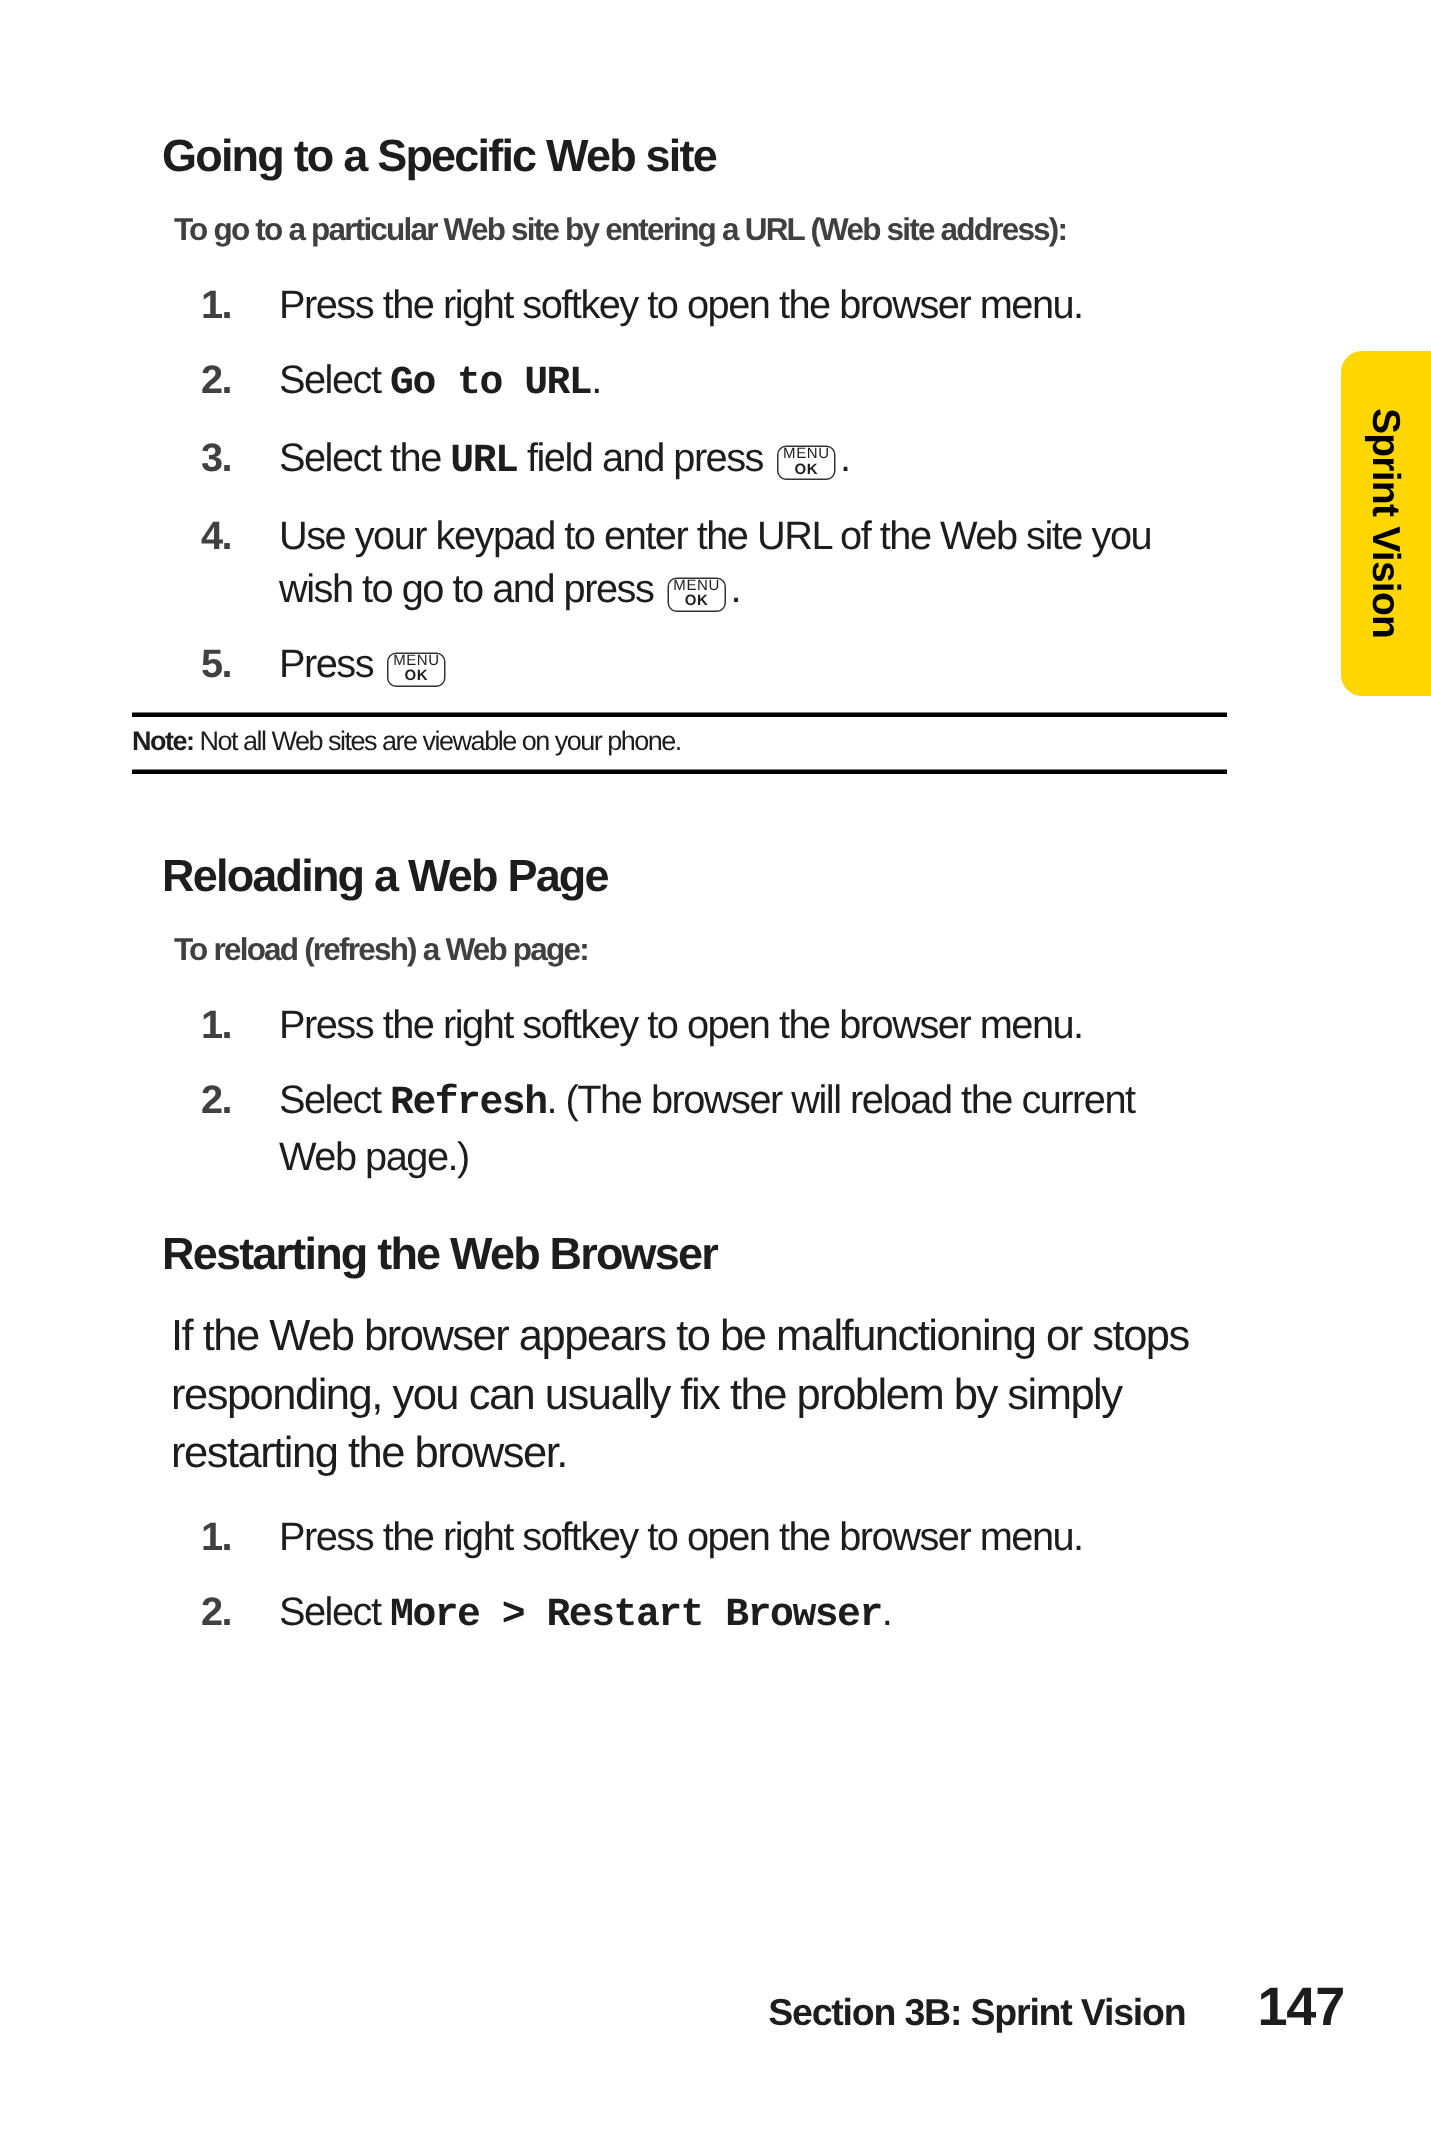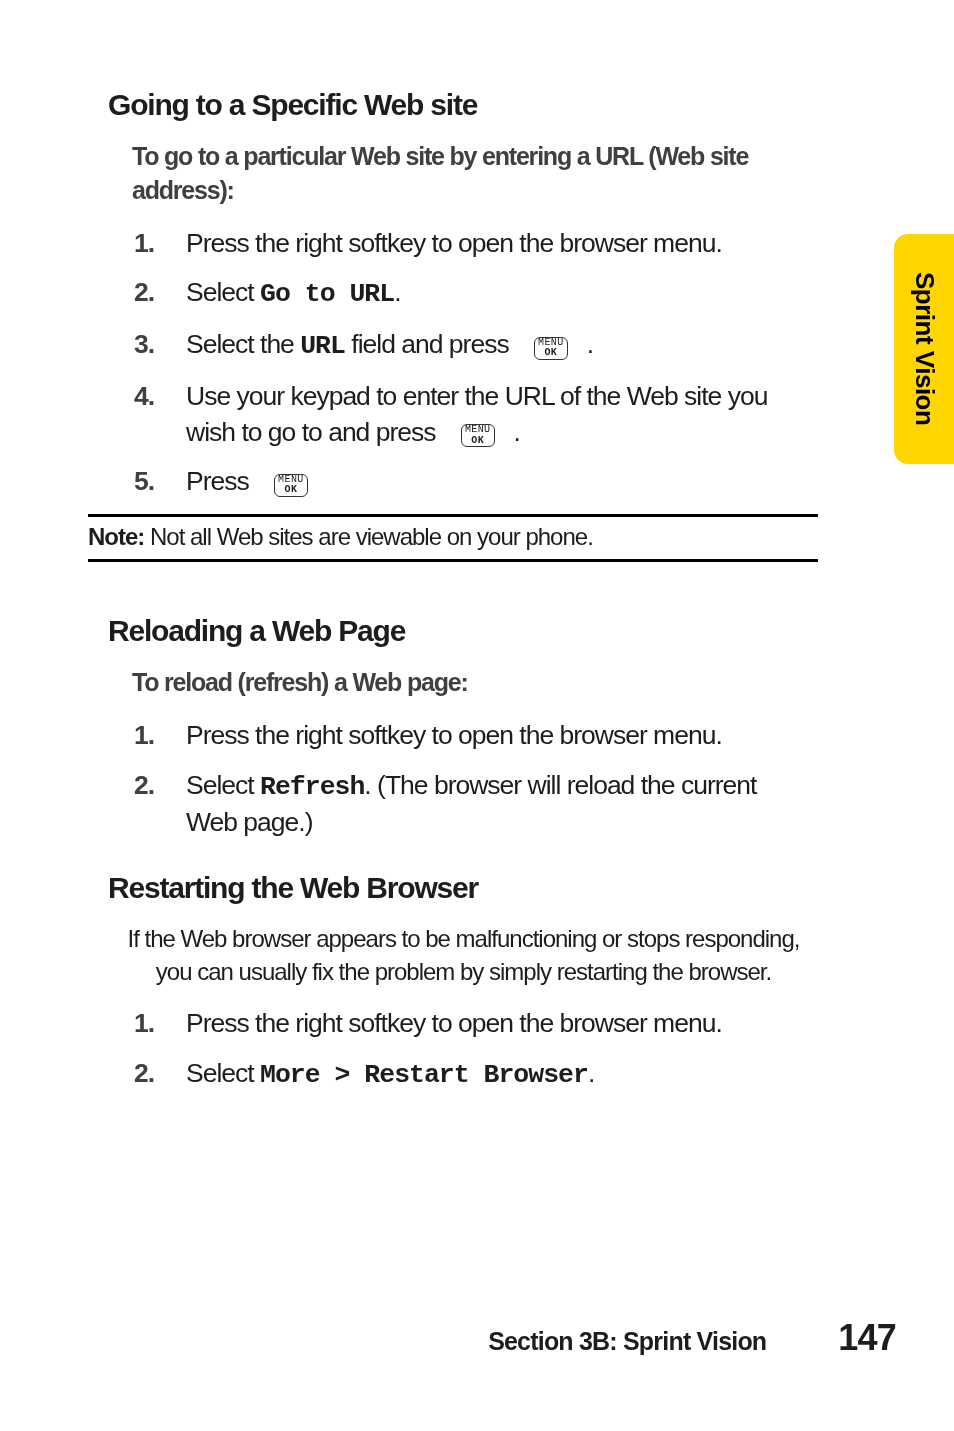--- a/index.html
+++ b/index.html
@@ -26,26 +26,26 @@
     letter-spacing: -0.5px;
   }
   .content { width: 705px; }
   h2.section-h {
     font-size: 30px;
     font-weight: 700;
     letter-spacing: -1.2px;
     margin-bottom: 18px;
   }
   .lead {
-    font-size: 25px;
+    font-size: 21px;
     font-weight: 700;
     color: #404040;
     letter-spacing: -1.2px;
     line-height: 1.35;
-    margin-left: 24px;
+    margin-left: 8px;
     margin-bottom: 18px;
   }
   ol.steps {
     list-style: none;
     margin-left: 26px;
     margin-bottom: 8px;
   }
   ol.steps li {
     display: flex;
     align-items: flex-start;
@@ -64,59 +64,58 @@
   .b { font-weight: 700; font-family: Liberation Mono, monospace; }
   .menuok {
     display: inline-block;
     border: 1.5px solid #333;
     border-radius: 6px;
     padding: 0 3px;
     font-size: 10px;
     line-height: 1.05;
     text-align: center;
     vertical-align: -2px;
-    margin: 0 19px;
-    font-family: Liberation Mono, monospace;
+    margin: 0 3px;
+    font-family: Liberation Sans, sans-serif;
     font-weight: 400;
     letter-spacing: -0.5px;
   }
   .menuok .t { display:block; letter-spacing: 0.4px; }
   .menuok .bm { display:block; font-weight:700; letter-spacing: 0.4px; }
   .note-box {
     border-top: 3px solid #000;
     border-bottom: 3px solid #000;
     margin-top: 8px;
     margin-bottom: 52px;
     padding: 6px 0 8px 0;
     width: 730px;
     margin-left: -20px;
   }
   .note-box .note {
-    font-size: 24px;
+    font-size: 18px;
     letter-spacing: -1px;
   }
   .note-box .note .nb { font-weight: 700; }
   .para {
-    font-size: 24px;
+    font-size: 29px;
     letter-spacing: -1px;
     line-height: 1.35;
     margin-left: 6px;
     margin-bottom: 18px;
-    text-align: center;
   }
   .footer {
     position: absolute;
     bottom: 72px;
     right: 58px;
     font-size: 25px;
     font-weight: 700;
     letter-spacing: -0.8px;
     display: flex;
     align-items: baseline;
-    gap: 72px;
+    gap: 48px;
   }
   .footer .pn { font-size: 36px; }
   .gap-md { margin-top: 30px; }
 </style>
 </head>
 <body>
 
 <div class="page">
 
   <div class="tab">

